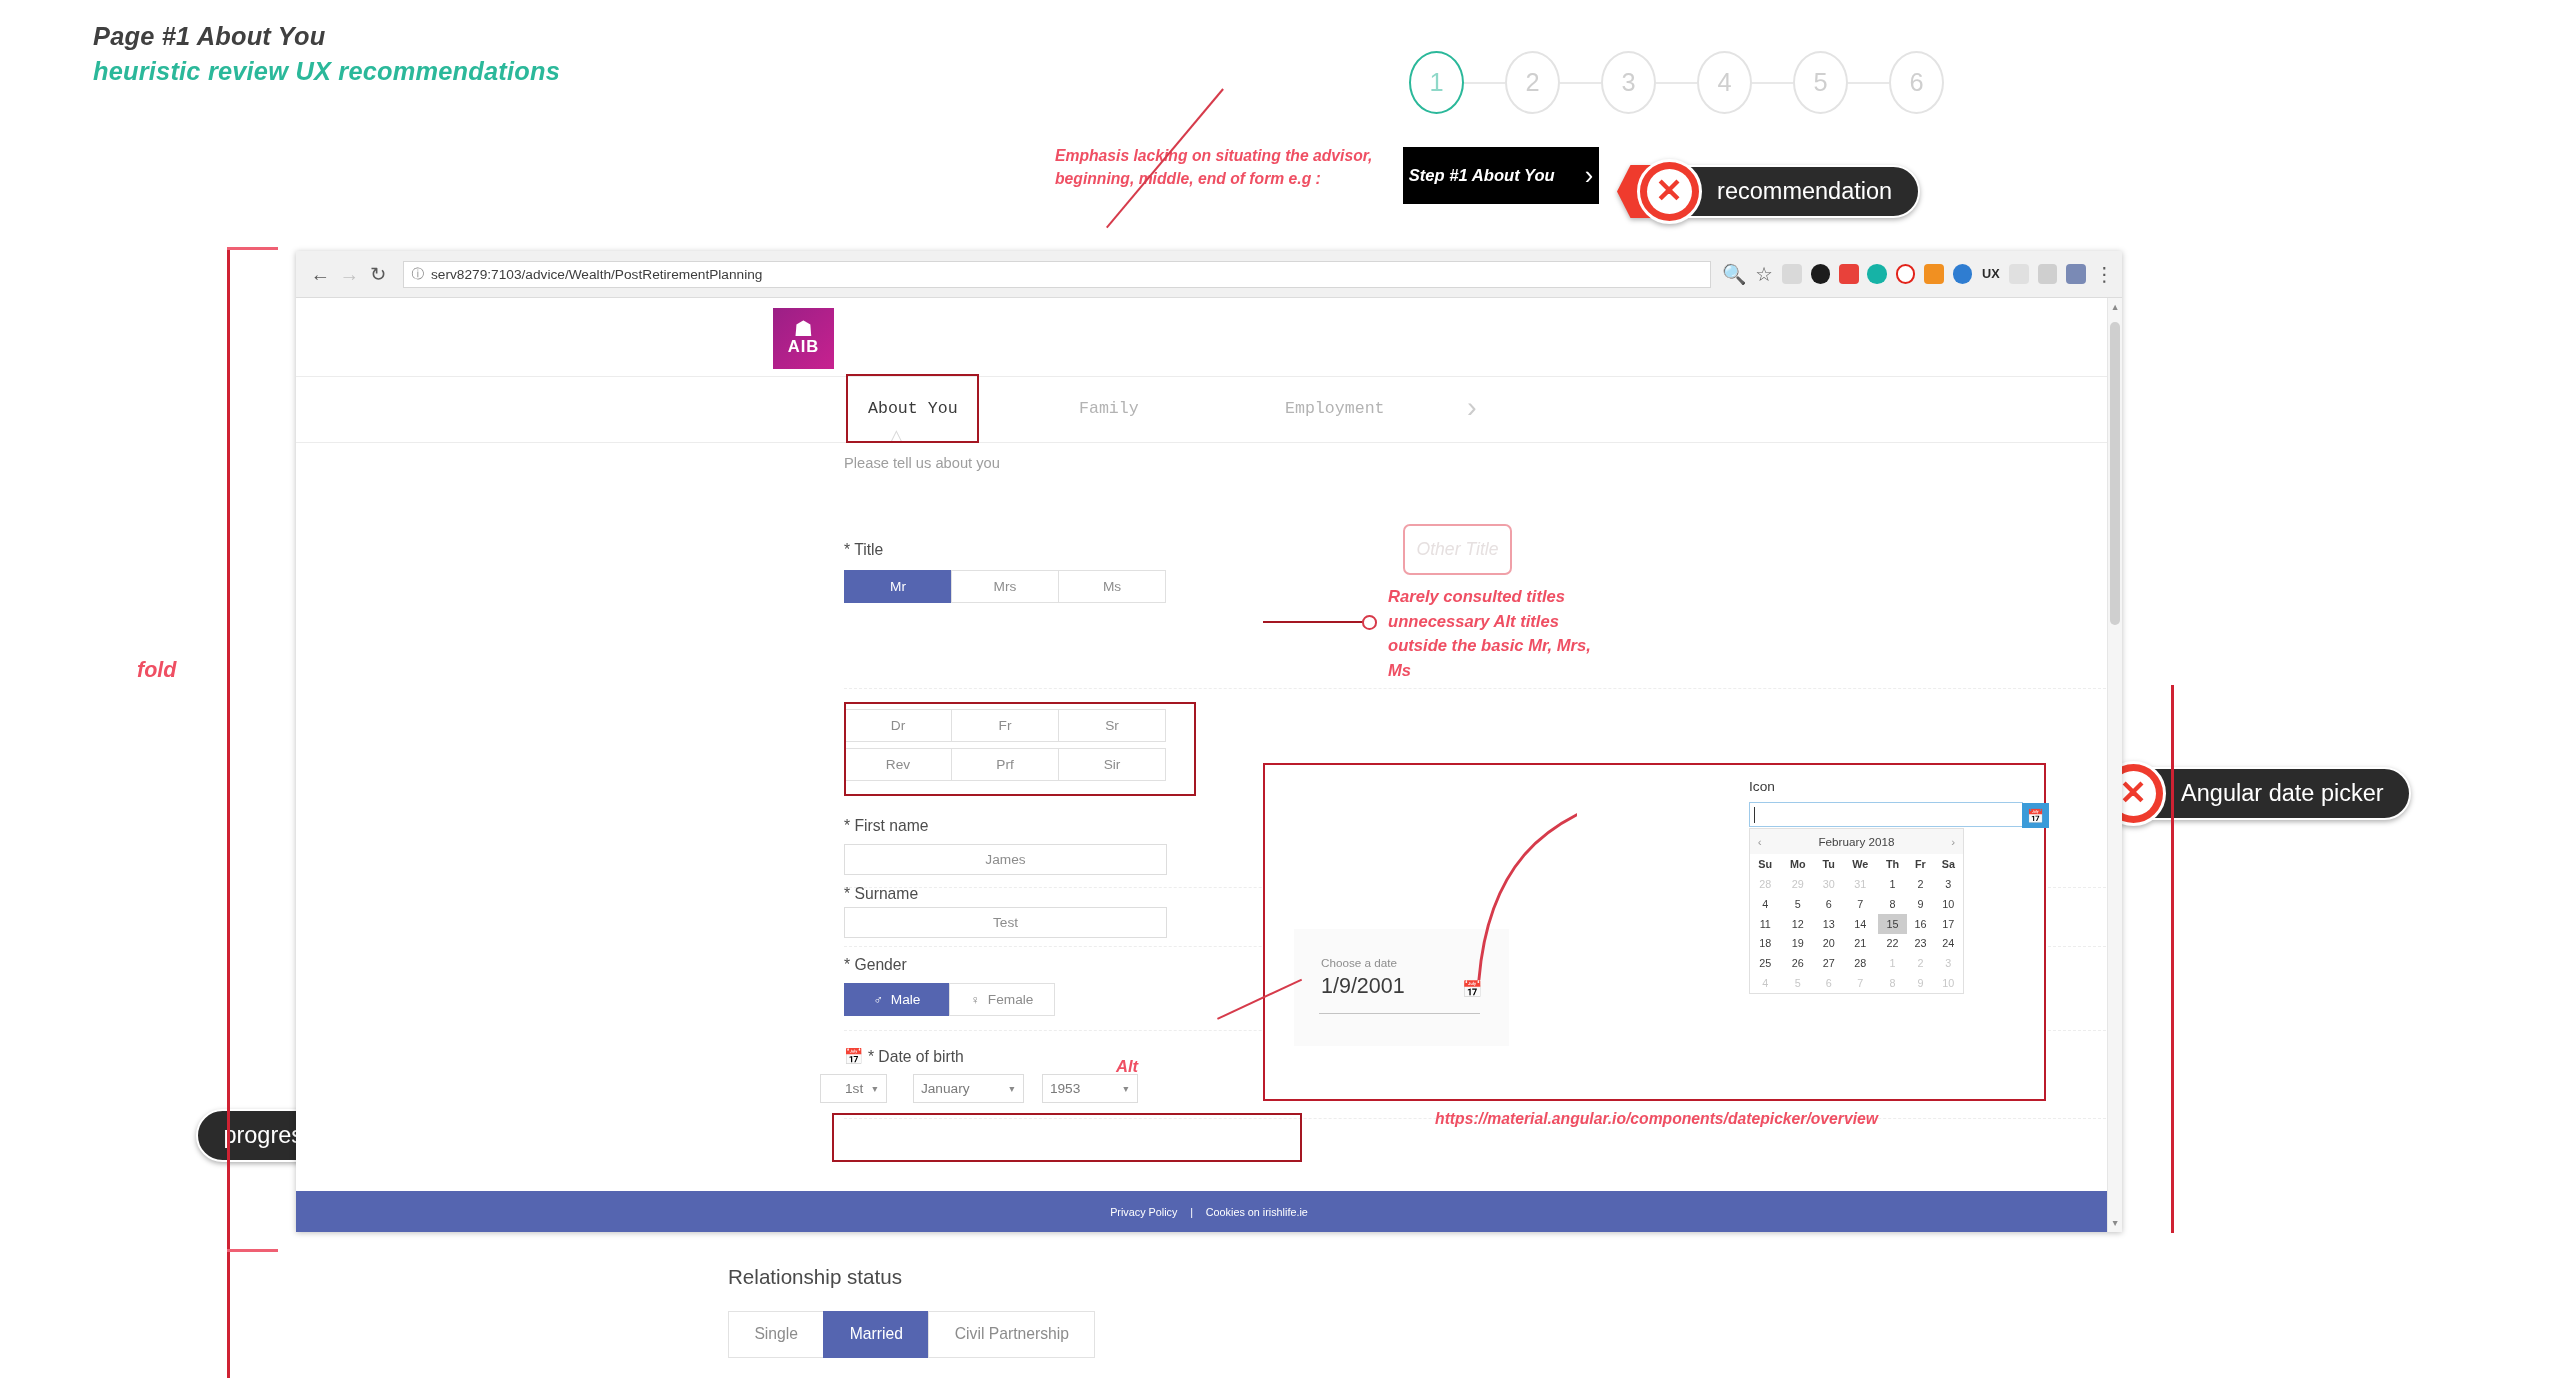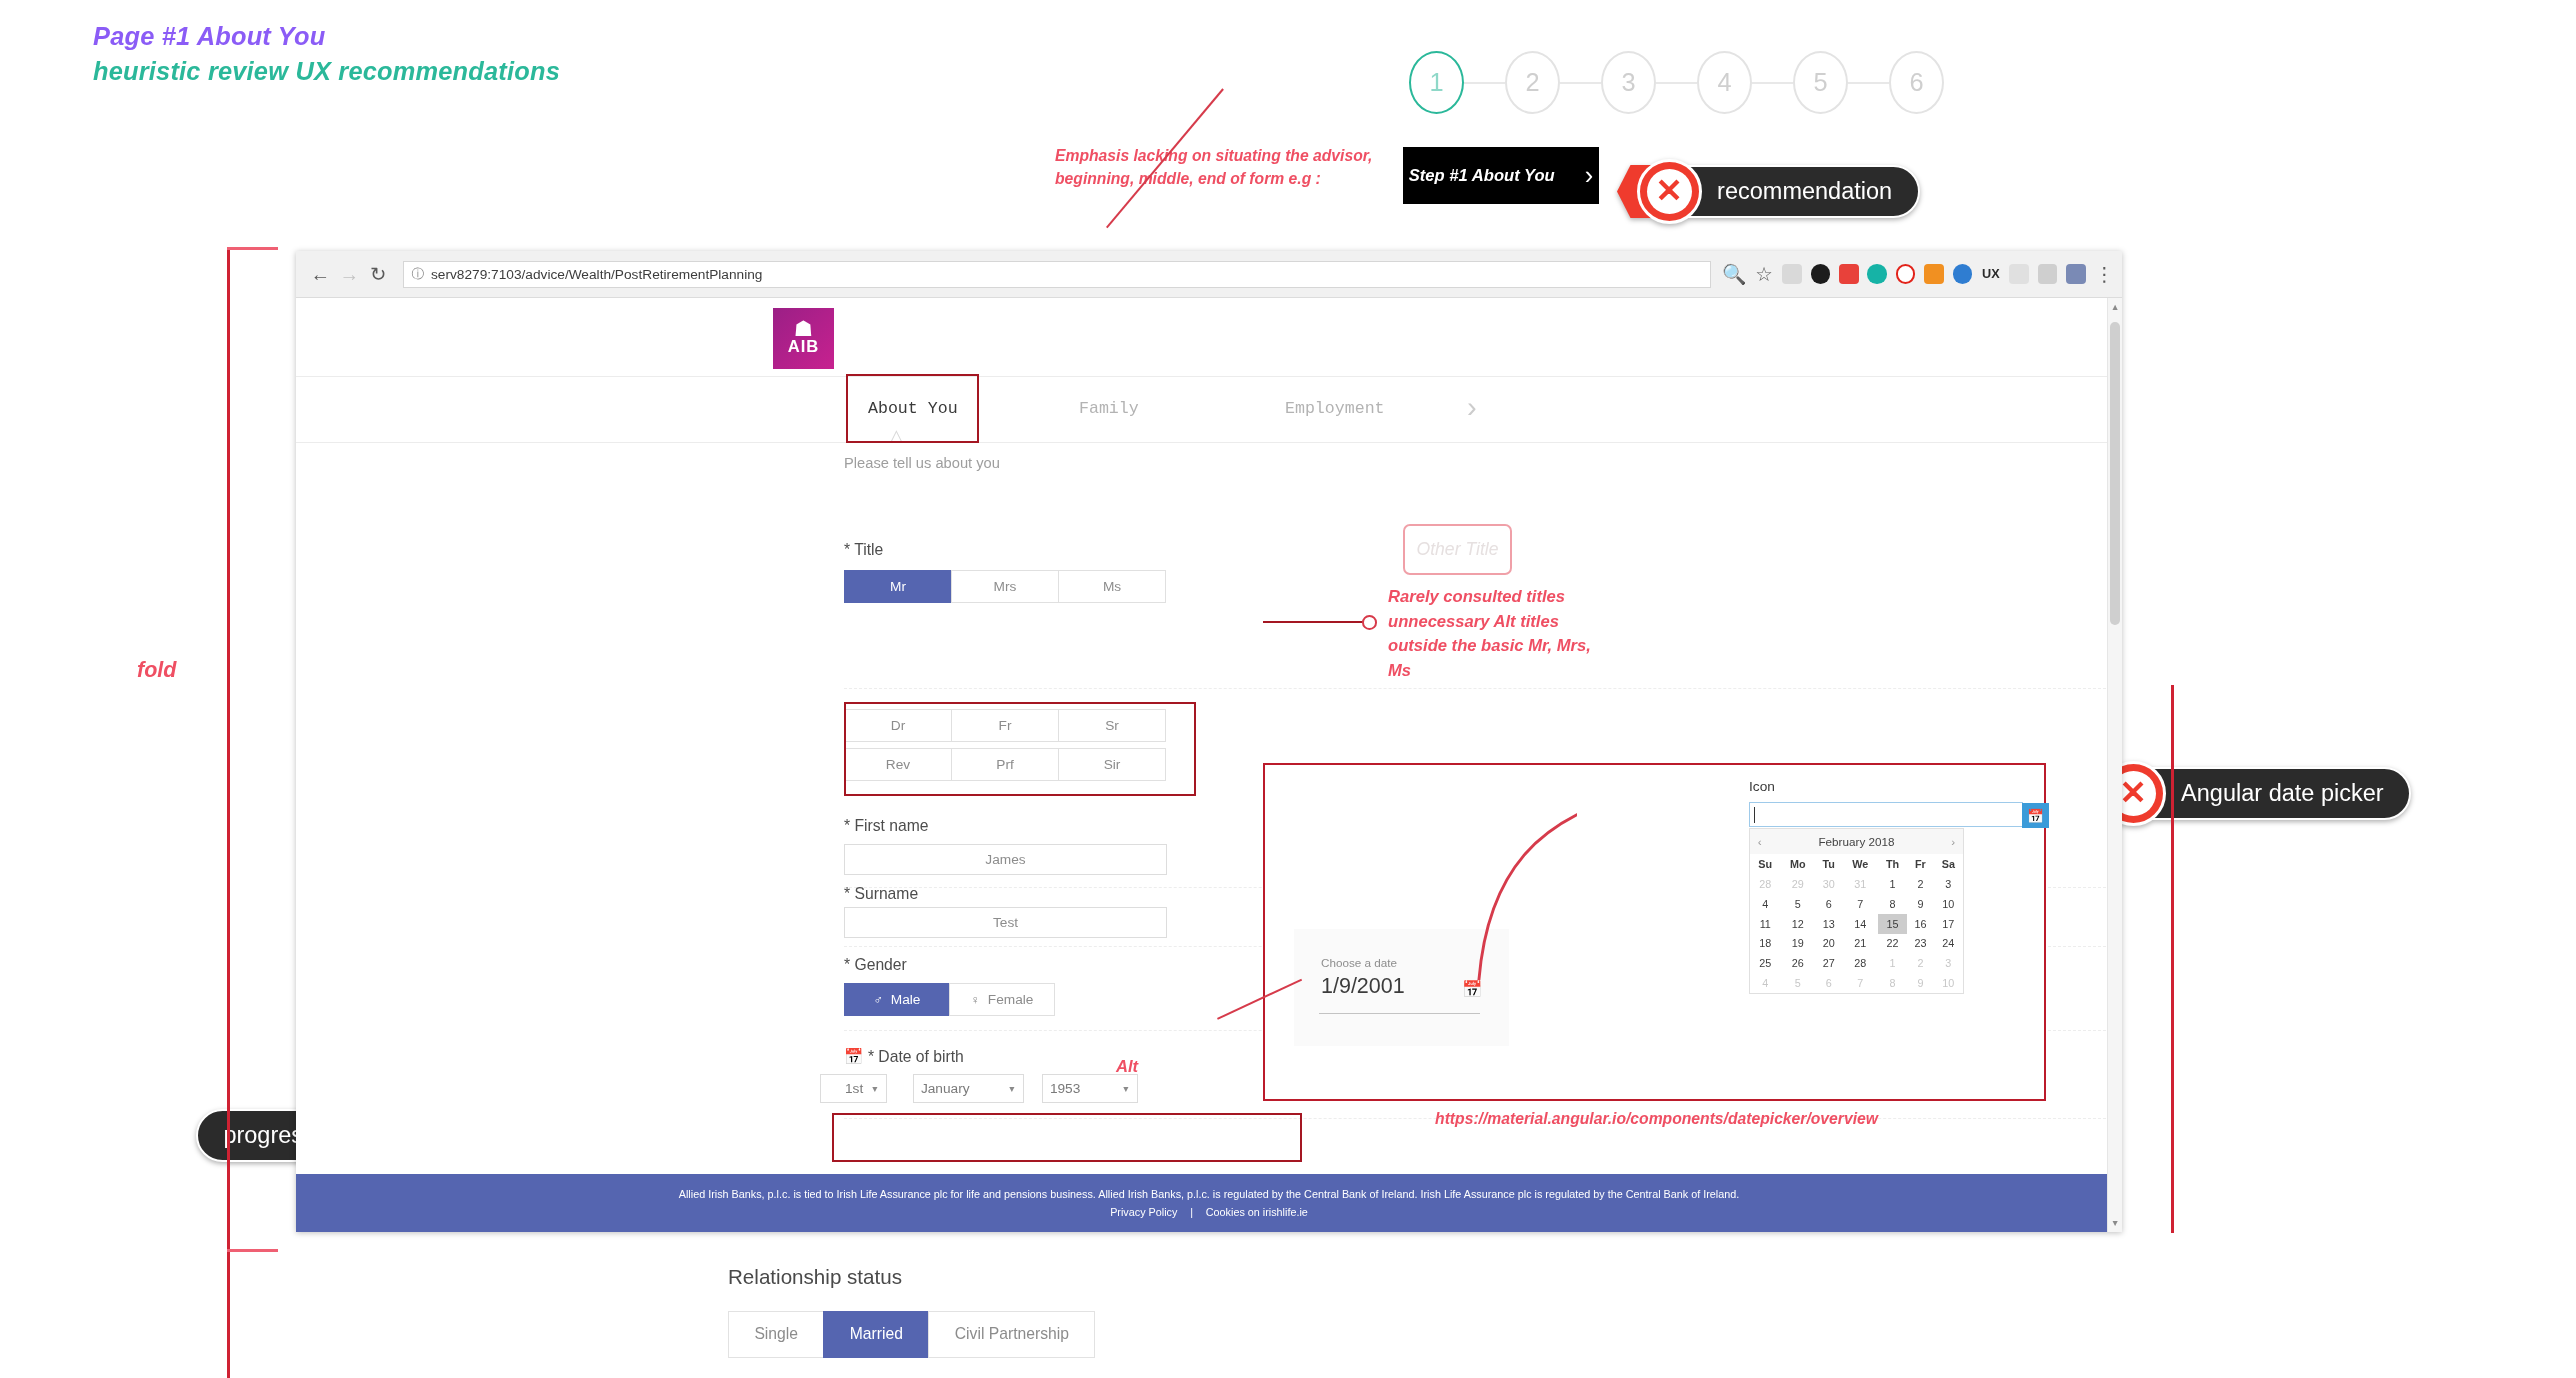--- a/index.html
+++ b/index.html
@@ -5,21 +5,21 @@
   html,body{margin:0;padding:0;}
   body{
     width:2576px;height:1378px;position:relative;overflow:hidden;
     background:#ffffff;
     font-family:"Liberation Sans", sans-serif;
     -webkit-font-smoothing:antialiased;
   }
   .abs{position:absolute;}
 
   
-  #doc-title{left:93px;top:21.5px;font-style:italic;font-weight:bold;font-size:25.4px;color:#8b5cf6;letter-spacing:0.2px;white-space:nowrap;}
+  #doc-title{left:93px;top:21.5px;font-style:italic;font-weight:bold;font-size:25.4px;color:#404040;letter-spacing:0.2px;white-space:nowrap;}
   #doc-sub{left:93px;top:57px;font-style:italic;font-weight:bold;font-size:25.4px;color:#2bb89a;letter-spacing:0.2px;white-space:nowrap;}
 
   
   #stepper{left:1409px;top:51px;display:flex;align-items:center;}
   .step-node{width:55px;height:63px;border-radius:50%;border:2.9px solid #e3e3e3;
              display:flex;align-items:center;justify-content:center;
              font-size:25.4px;color:#cfcfcf;background:#fff;box-sizing:border-box;}
   .step-node.active{border-color:#2bb89a;color:#8fd8c8;}
   .step-link{width:41px;height:2px;background:#e8e8e8;}
 
@@ -341,21 +341,20 @@
     </div>
     <div class="dobsel" style="left:746px;top:776px;width:96px;">
       <span>1953</span>
         <span class="ar">▼</span>
     </div>
     <div class="divider" style="top:820px;"></div>
 
     <div id="prog-hilite"></div>
 
     <div id="footer">
-      <div class="legal">Allied Irish Banks, p.l.c. is tied to Irish Life Assurance plc for life and pensions business. Allied Irish Banks, p.l.c. is regulated by the Central Bank of Ireland. Irish Life Assurance plc is regulated by the Central Bank of Ireland.</div>
       <div class="links">
         <span>Privacy Policy</span>
         <span style="margin:0 9.8px;">|</span>
         <span>Cookies on irishlife.ie</span>
       </div>
     </div>
   </div>
 
   <div id="scrollbar">
     <div class="sb-arrow" style="top:3.9px;">▲</div>

